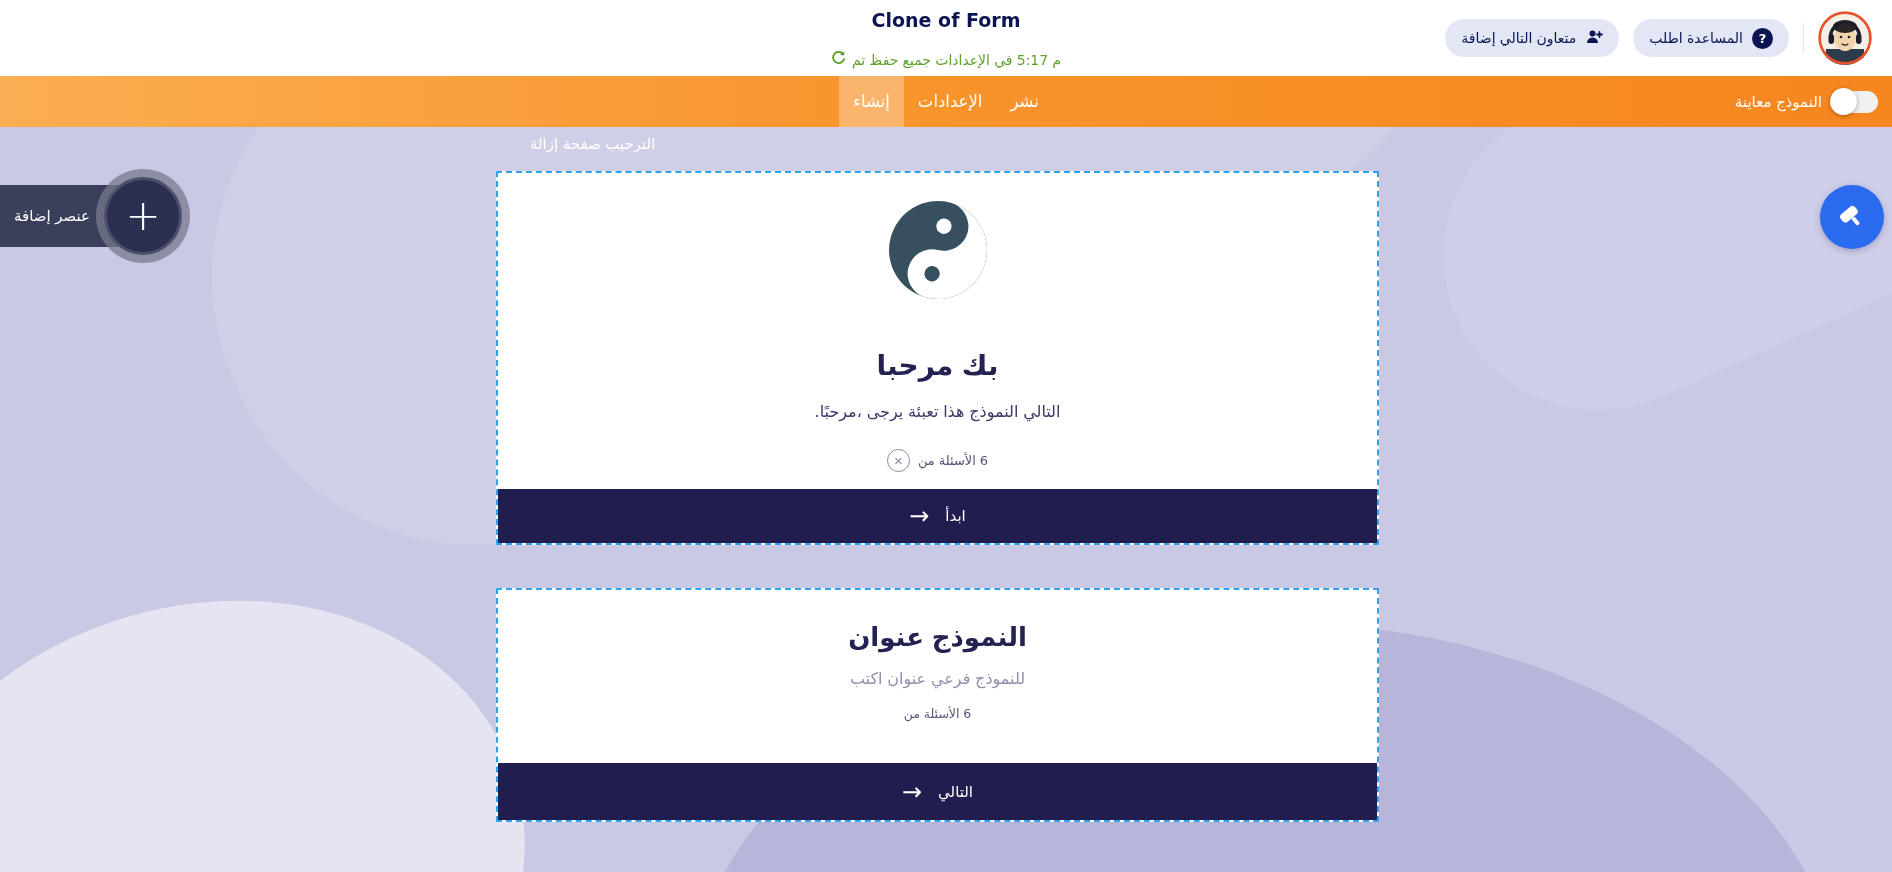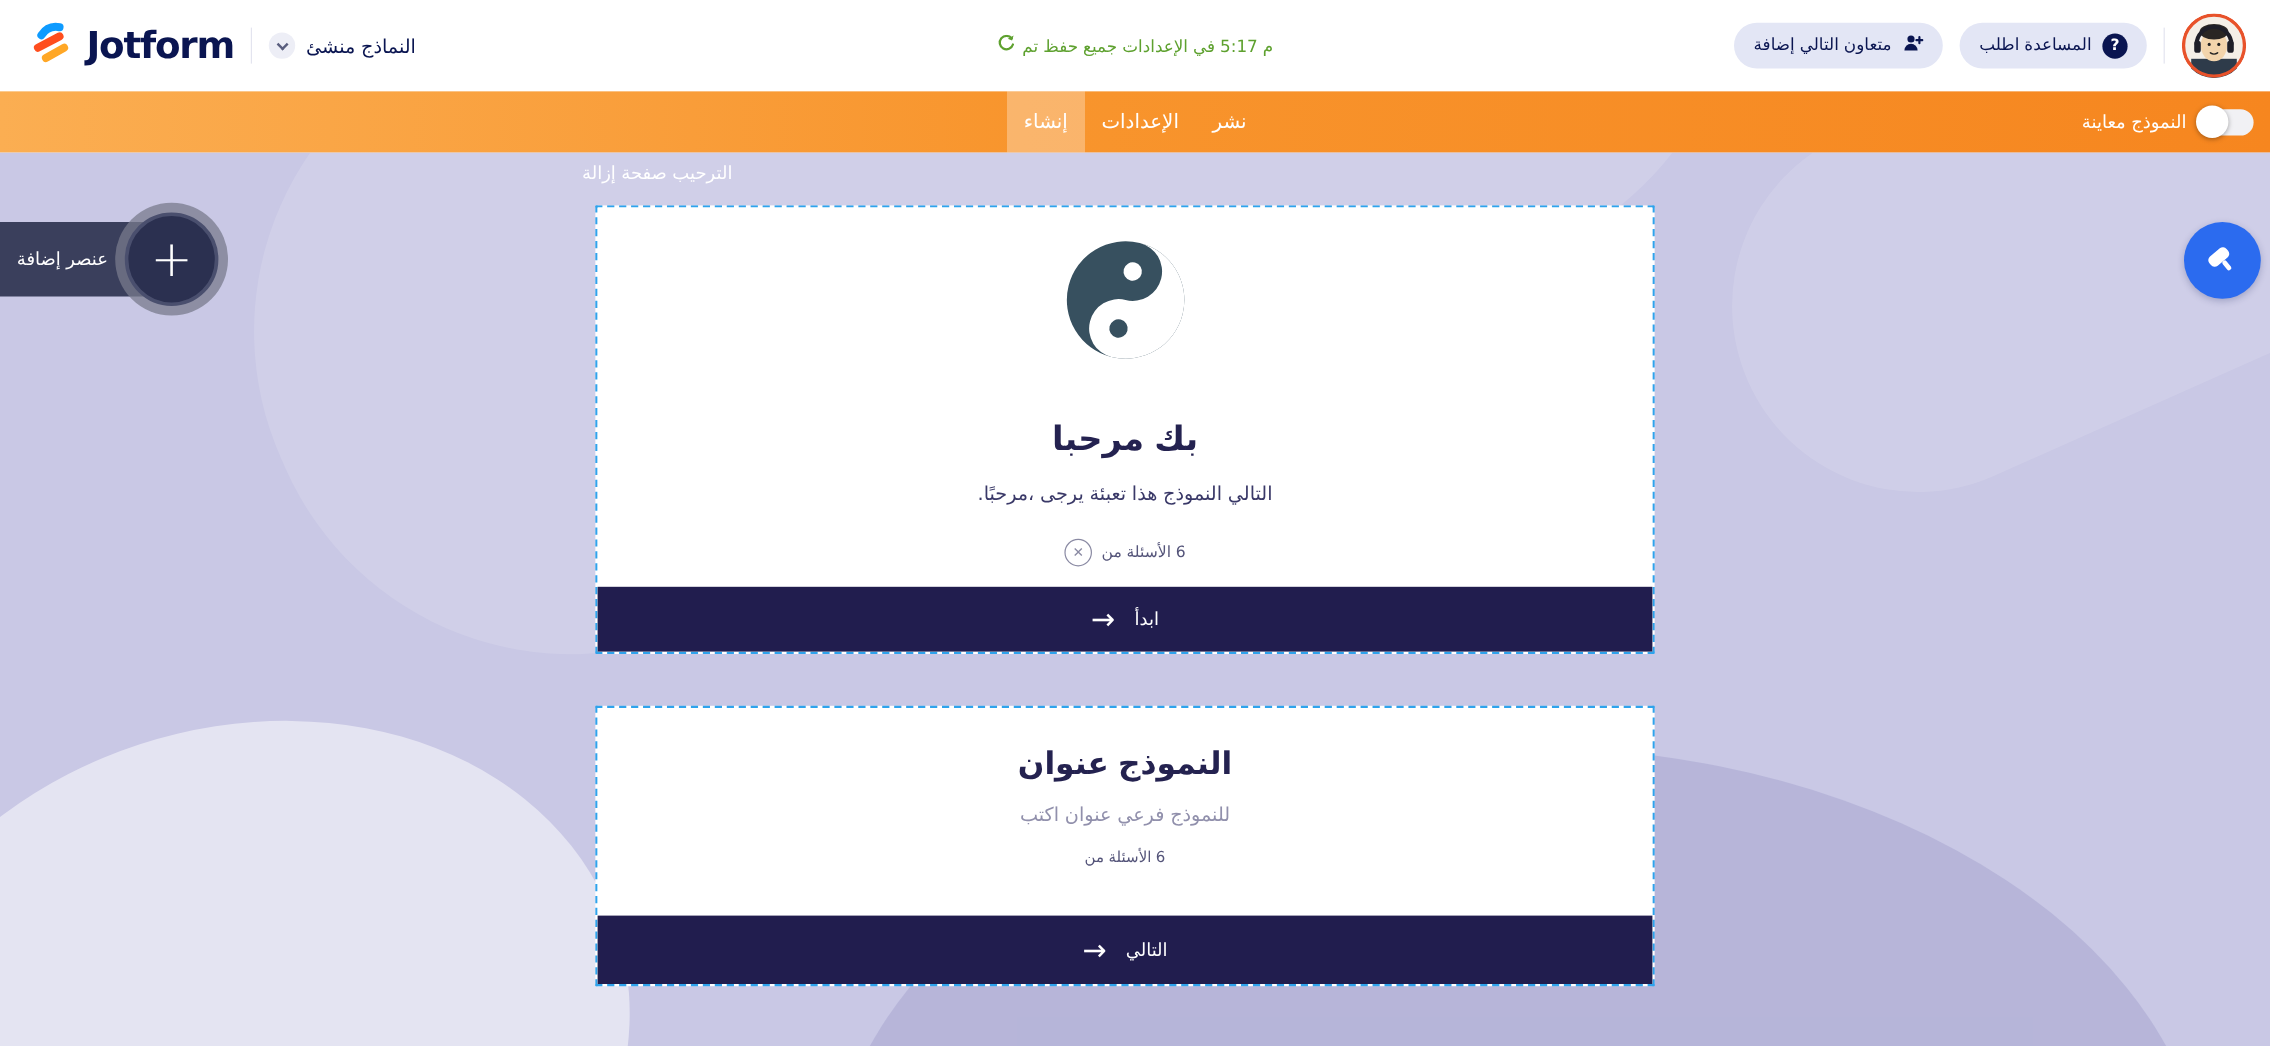--- a/index.html
+++ b/index.html
@@ -56,21 +56,21 @@
   main{
     position:absolute; left:0; top:127px; width:1892px; height:745px; overflow:hidden;
     background:#C9C8E5; z-index:1;
   }
   .decor{ position:absolute; z-index:0; }
   .d1{ left:180px; top:-270px; width:1300px; height:530px; background:rgba(255,255,255,.13); border-radius:260px; transform:rotate(-24deg); }
   .d2{ left:1430px; top:-90px; width:620px; height:310px; background:rgba(255,255,255,.12); border-radius:160px; transform:rotate(-24deg); }
   .d3{ left:-130px; top:480px; width:660px; height:540px; background:rgba(255,255,255,.50); border-radius:50%; transform:rotate(-18deg); }
   .d4{ left:690px; top:495px; width:1150px; height:760px; background:rgba(167,165,208,.55); border-radius:50%; }
 
-  .remove-welcome{ position:absolute; left:485px; top:8px; z-index:2; background:none; border:none; cursor:pointer;
+  .remove-welcome{ position:absolute; left:530px; top:8px; z-index:2; background:none; border:none; cursor:pointer;
     color:#fff; font-size:15px; font-family:inherit; }
 
   .card{ position:absolute; left:496px; width:883px; background:#fff; border:2px dashed #2FA3EC; border-radius:1px;
     z-index:2; display:flex; flex-direction:column; align-items:center; cursor:pointer; }
   .card-1{ top:44px; height:374px; }
   .card-2{ top:461px; height:234px; }
   .yinyang{ margin-top:26px; }
   .wc-title{ margin-top:44px; font-size:28px; font-weight:600; color:#242250; }
   .wc-sub{ margin-top:20px; font-size:16px; color:#3A3968; }
   .count-row{ margin-top:28px; display:flex; align-items:center; gap:8px; color:#55557A; font-size:13px; }
@@ -97,44 +97,23 @@
   .paint-btn{ position:absolute; left:1820px; top:58px; width:64px; height:64px; border-radius:50%; z-index:3;
     background:#2B6BEF; border:none; cursor:pointer; display:flex; align-items:center; justify-content:center;
     box-shadow:0 2px 6px rgba(20,30,90,.25); }
 </style>
 </head>
 <body>
 
 <div id="app">
 
   <header>
-    <div class="header-left">
-      <div class="logo">
-        <span>
-          <svg width="38" height="38" viewBox="0 0 40 40">
-            <path d="M11 13 Q17 4 27 6" stroke="#0E9BFF" stroke-width="7" fill="none" stroke-linecap="round"></path>
-            <path d="M8 24 L27 14" stroke="#FF4E1E" stroke-width="7" fill="none" stroke-linecap="round"></path>
-            <path d="M15 33 L31 24" stroke="#FFA726" stroke-width="7" fill="none" stroke-linecap="round"></path>
-          </svg>
-        </span>
-        <span class="logo-word">Jotform</span>
-      </div>
-      <div class="vdiv"></div>
-      <button class="builder-menu">
-        <span class="chev-circle">
-            <span class="chev"></span>
-          </span>
-        <span class="words">
-            <span>منشئ</span>
-            <span>النماذج</span>
-          </span>
-      </button>
-    </div>
 
     <div class="header-center">
+      <div class="form-title">Clone of Form</div>
       <div class="autosave">
         <span>
           <svg width="15" height="15" viewBox="0 0 16 16">
             <path d="M13 3.2 A6 6 0 1 0 14 8.6" fill="none" stroke="#5EA12F" stroke-width="2" stroke-linecap="round"></path>
             <path d="M14.6 0.6 L13.2 5 L9.4 3.4 Z" fill="#5EA12F"></path>
           </svg>
         </span>
         <span class="words">
             <span>تم</span>
             <span>حفظ</span>

